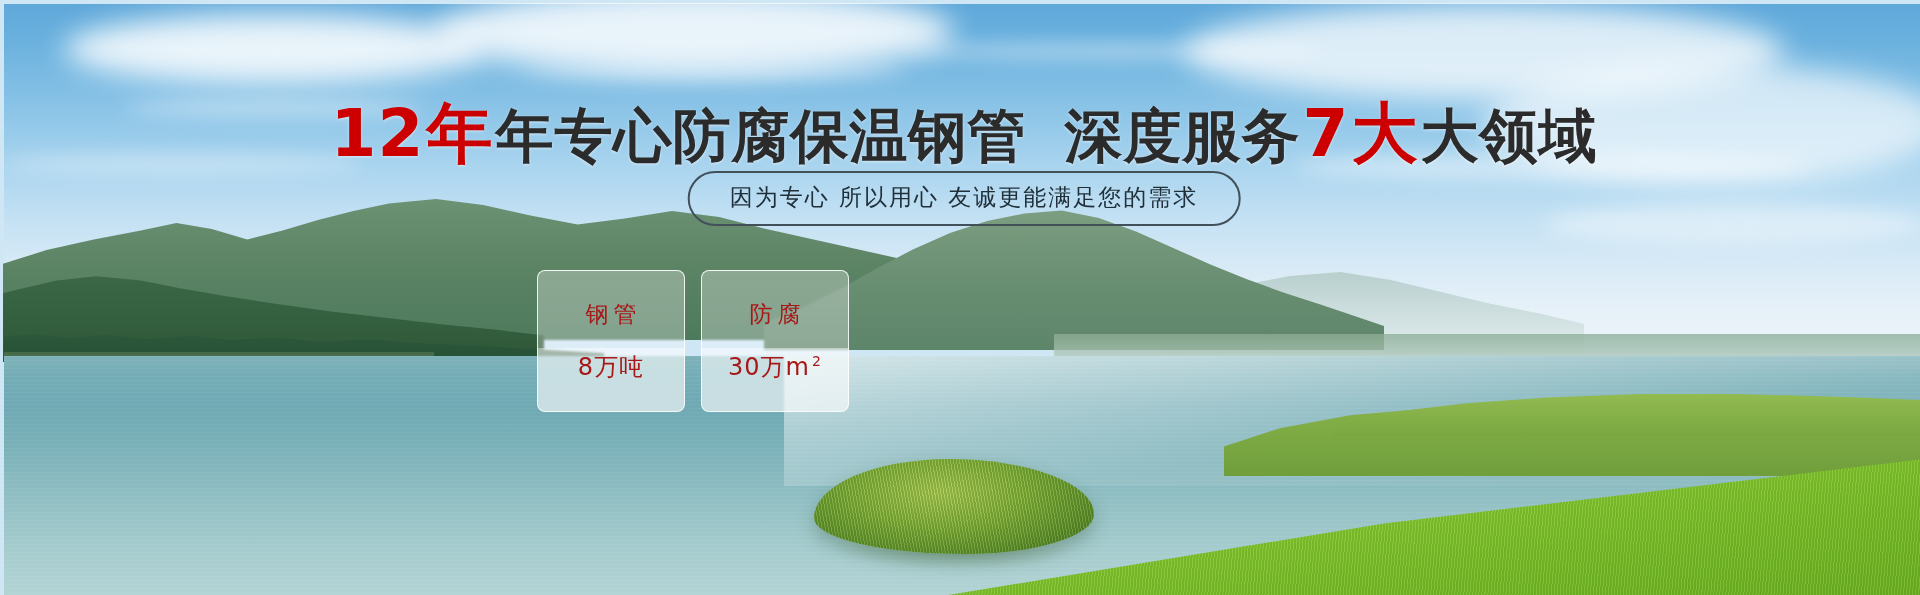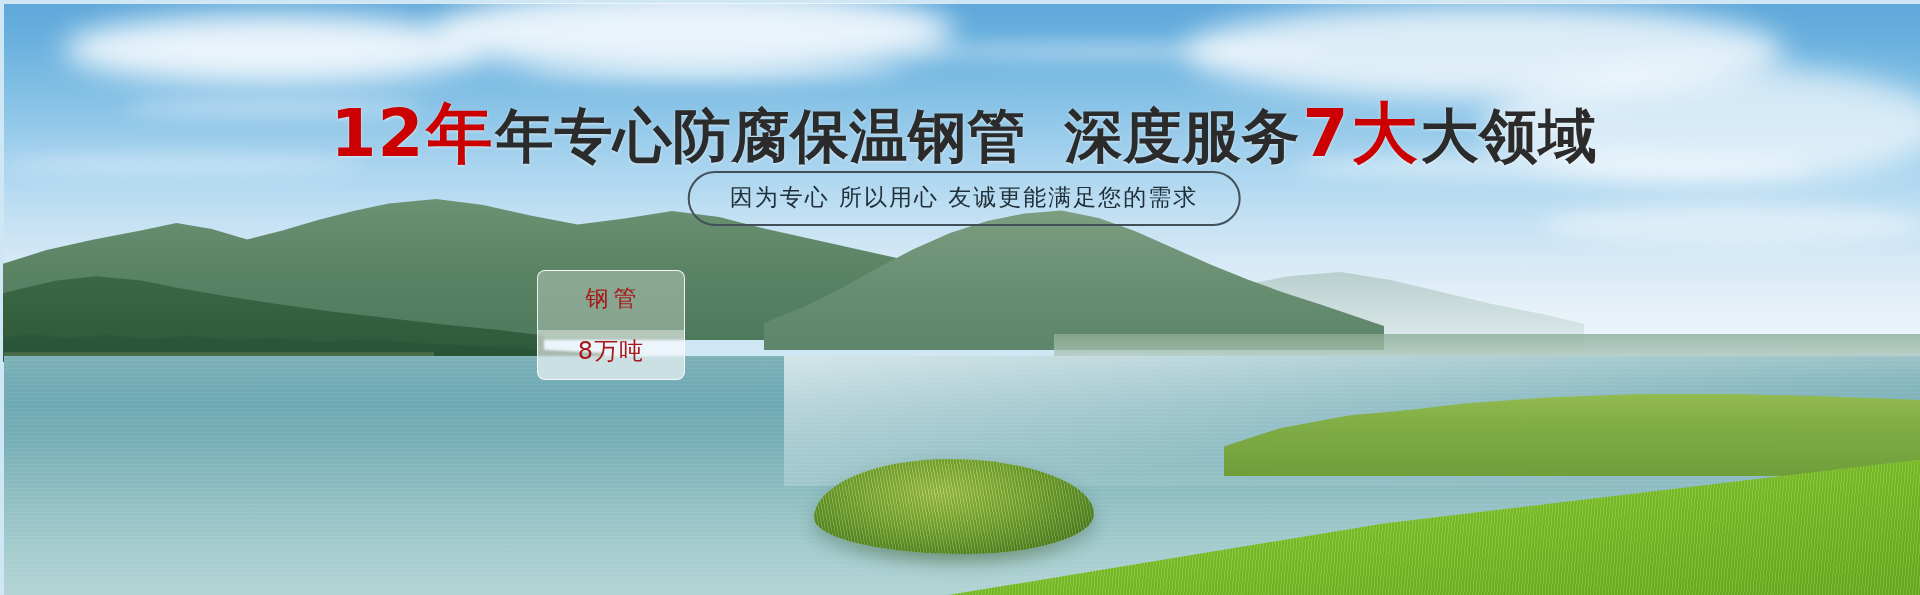--- a/index.html
+++ b/index.html
@@ -144,21 +144,21 @@
     font-family:"DejaVu Sans","Liberation Sans",sans-serif;
     white-space:nowrap;
   }
 
   
   .cards {
     position:absolute; left:532px; top:265px;
     display:flex; gap:14px;
   }
   .card {
-    width:148px; height:110px;
+    width:148px; height:142px;
     background:linear-gradient(to bottom, rgba(255,255,255,0.30) 0%, rgba(255,255,255,0.30) 55%, rgba(255,255,255,0.58) 55%, rgba(255,255,255,0.62) 100%);
     border:1px solid rgba(255,255,255,0.85);
     border-radius:8px;
     display:flex; flex-direction:column; align-items:center; justify-content:center;
     backdrop-filter:blur(1px);
   }
   .card-label {
     font-size:23px; color:#a81818; letter-spacing:5px;
     font-family:"DejaVu Sans","Liberation Sans",sans-serif;
     margin-bottom:20px; text-indent:5px;
@@ -212,17 +212,21 @@
 
   <div class="pill">因为专心 所以用心  友诚更能满足您的需求</div>
 
   <div class="cards">
 
     <div class="card">
       <div class="card-label">钢管</div>
       <div class="card-value"><span>8万吨</span></div>
     </div>
 
+    <div class="card">
+      <div class="card-label">防腐</div>
+      <div class="card-value"><span>30万m</span><sup>2</sup></div>
+    </div>
 
 
   </div>
 
 </div>
 
 </body></html>

